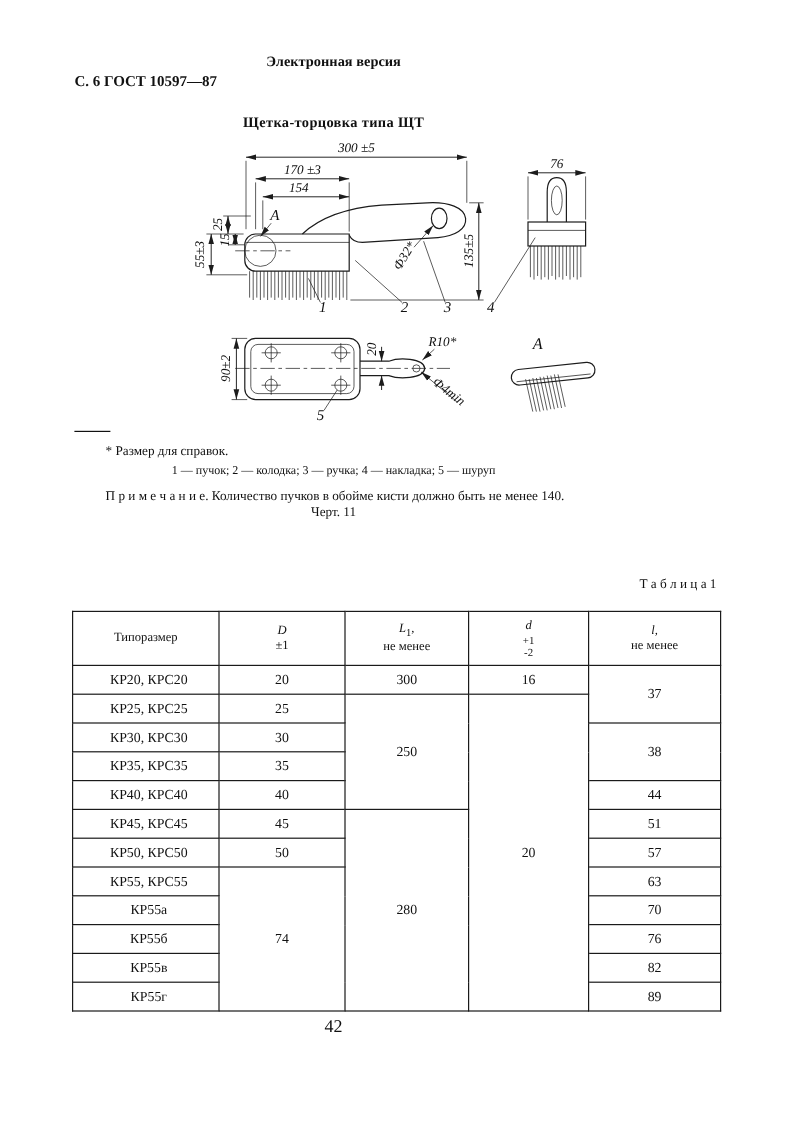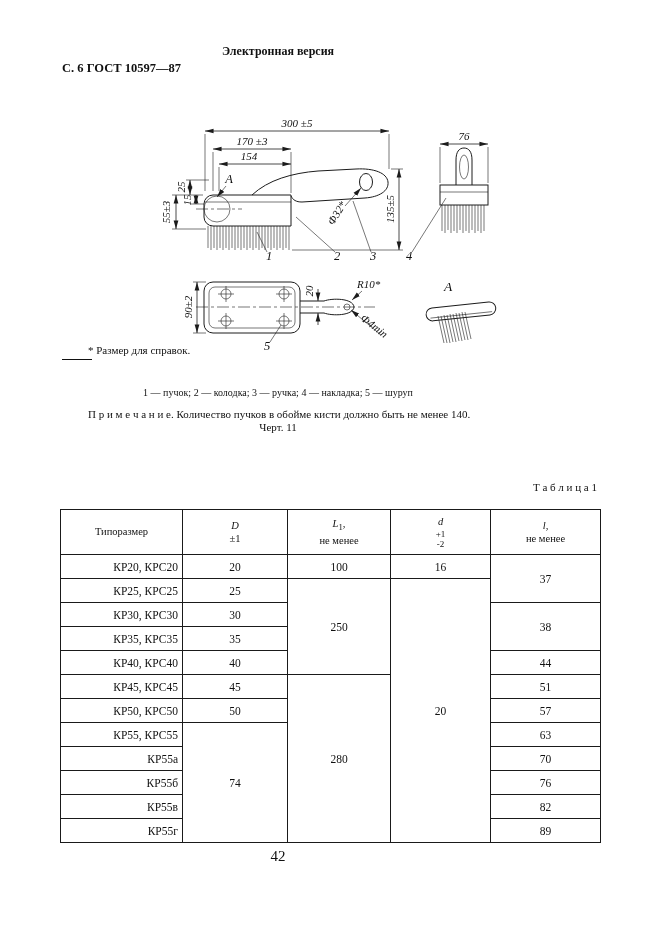--- a/index.html
+++ b/index.html
@@ -16,34 +16,35 @@
   .parttxt { font-style:italic; font-size:12.5px; fill:#111; }
   .ln   { stroke:#1c1c1c; stroke-width:1;   fill:none; }
   .thin { stroke:#1c1c1c; stroke-width:0.6; fill:none; }
   .dim  { stroke:#1c1c1c; stroke-width:0.8; fill:none; }
   .cl   { stroke:#1c1c1c; stroke-width:0.6; stroke-dasharray:12 3 3 3; fill:none; }
 
   
   .size-table { border-collapse:collapse; background:#fff; table-layout:fixed; }
   .size-table th, .size-table td { border:1px solid #1a1a1a; font-weight:normal; }
   .size-table td { height:24px; text-align:center; font-size:11.5px; padding:0 4px; }
-  .size-table tbody td:first-child { text-align:right; padding-left:9px; }
+  .size-table tbody td:first-child { text-align:center; padding-left:9px; }
   .size-table th { font-size:10.5px; padding:5px 2px; line-height:1.3; vertical-align:middle; }
   .var { font-style:italic; }
   .tol { font-size:9px; line-height:1.15; }
 </style>
 </head>
 <body>
 
 <div class="page">
 
   <div class="abs center bold" style="top:44px; font-size:12px">Электронная версия</div>
 
   <div class="abs bold" style="top:61px; left:62px; font-size:12.5px">С. 6 ГОСТ 10597—87</div>
 
+  <div class="abs center bold" style="top:95px; font-size:12px; letter-spacing:.3px">Щетка-торцовка типа ЩТ</div>
 
   <svg class="abs" style="top:113px; left:0" width="661" height="272" viewBox="0 0 661 272">
     <defs>
       <marker id="arw" viewBox="0 0 8 5" refX="7.6" refY="2.5" markerWidth="9" markerHeight="6" markerUnits="userSpaceOnUse" orient="auto-start-reverse">
         <path d="M0,0.4 L7.6,2.5 L0,4.6 Z" fill="#1c1c1c"></path>
       </marker>
     </defs>
 
     <g>
 
@@ -140,21 +141,21 @@
       <text class="dimtxt" style="font-size:13.5px" x="448" y="178" text-anchor="middle">А</text>
       <g transform="rotate(-6 460 199)">
         <rect class="ln" x="426" y="192" width="70" height="13" rx="6.5"></rect>
         <path class="thin" d="M430 202 H492"></path>
       </g>
       <path class="thin" d="M438 203 L444 230 M441 203 L447 230 M444 202 L450 230 M447 202 L453 229 M450 201 L456 229 M453 201 L459 228 M456 200 L462 228 M459 200 L465 227 M462 199 L468 227 M465 199 L471 226"></path>
     </g>
   </svg>
 
   <div class="abs" style="top:359px; left:62px; width:30px; border-top:1px solid #111"></div>
-  <div class="abs" style="top:344px; left:88px; font-size:11px">* Размер для справок.</div>
+  <div class="abs" style="top:370px; left:88px; font-size:11px">* Размер для справок.</div>
 
   <div class="abs center" style="top:387px; font-size:10px; ">1 — пучок; 2 — колодка; 3 — ручка; 4 — накладка; 5 — шуруп</div>
 
   <div class="abs center" style="top:421px; font-size:11px">Черт. 11</div>
 
   <div class="abs" style="top:408px; left:88px; font-size:11px">П р и м е ч а н и е. Количество пучков в обойме кисти должно быть не менее 140.</div>
 
   <div class="abs" style="top:481px; left:60px; width:537px; text-align:right; font-size:11px">Т а б л и ц а   1</div>
 
   <table class="size-table abs" style="top:509px; left:60px; width:540px">
@@ -186,21 +187,21 @@
         <th>
           <div class="var">l,</div>
           <div>не менее</div>
         </th>
       </tr>
     </thead>
     <tbody>
         <tr>
           <td>КР20, КРС20</td>
           <td>20</td>
-          <td>100</td>
+          <td>300</td>
           <td>16</td>
           <td rowspan="2">37</td>
         </tr>
         <tr>
           <td>КР25, КРС25</td>
           <td>25</td>
           <td rowspan="4">250</td>
           <td rowspan="11">20</td>
         </tr>
         <tr>

